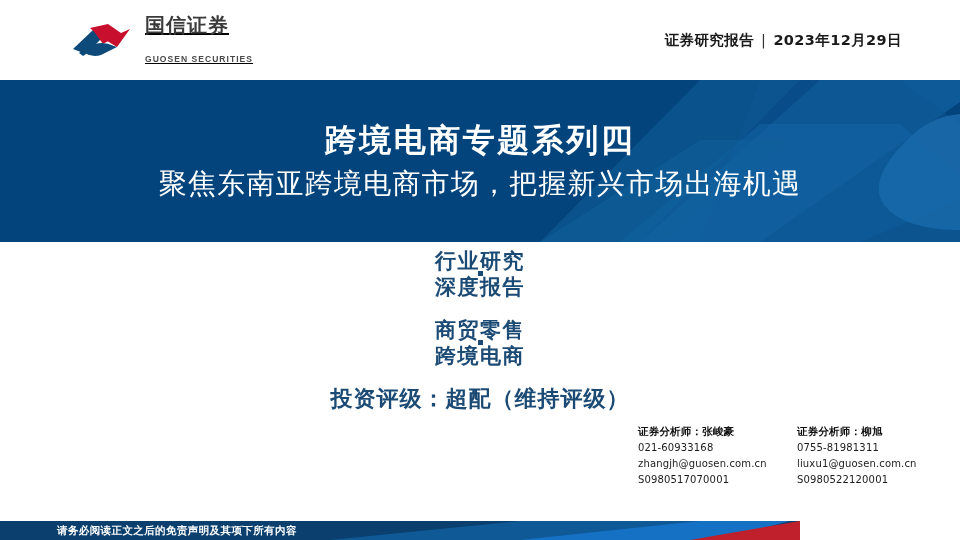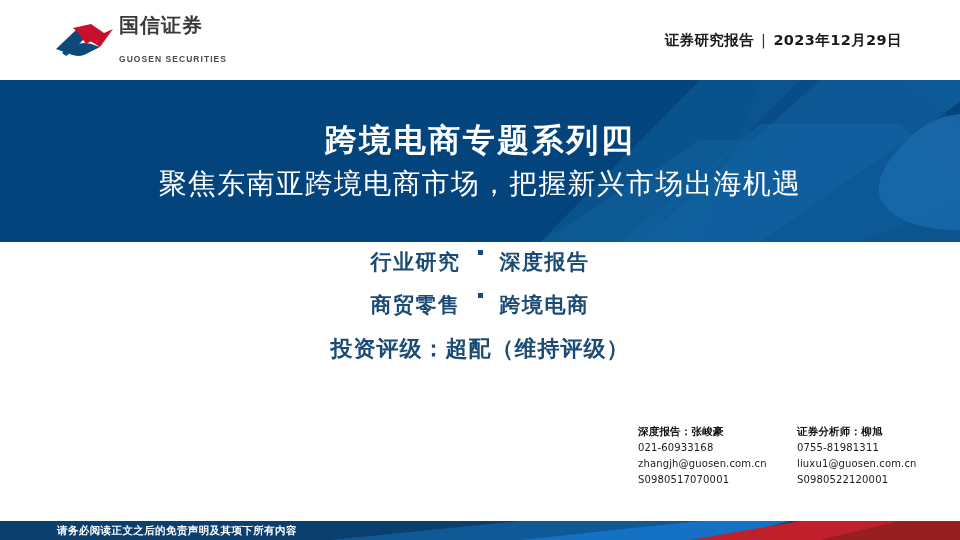--- a/index.html
+++ b/index.html
@@ -17,23 +17,25 @@
 
   
   .header {
     position: absolute;
     left: 0; top: 0;
     width: 960px; height: 80px;
     background: #ffffff;
   }
   .logo-wrap {
     position: absolute;
-    left: 54px; top: 14px;
-    display: flex;
-    align-items: center;
+    left: 71px; top: 14px;
+    display: flex;
+    align-items: center;
+    gap: 9px;
+    text-decoration: underline;
   }
   .logo-mark {
     width: 65px; height: 38px;
     display: block;
   }
   .logo-text-block {
     display: flex;
     flex-direction: column;
     justify-content: center;
     padding-bottom: 1px;
@@ -118,30 +120,31 @@
   
   .info-block {
     position: absolute;
     left: 0; top: 252px;
     width: 960px;
     display: flex;
     flex-direction: column;
     align-items: center;
   }
   .info-line {
-    font-family: Liberation Serif, serif;
+    font-family: Liberation Mono, monospace;
     font-size: 21px;
     font-weight: 700;
     color: #1b4a74;
     letter-spacing: 1.5px;
     line-height: 1.0;
     margin-bottom: 22px;
     white-space: nowrap;
     display: flex;
-    align-items: flex-start;
+    align-items: center;
+    flex-direction: column;
   }
   .info-line:last-child { margin-bottom: 16px; }
   .info-dot {
     display: inline-block;
     width: 5px; height: 5px;
     background: #1b4a74;
     margin: 0 17px;
     position: relative;
     top: -2px;
     flex: none;
@@ -175,21 +178,21 @@
     color: #1a1a1a;
     line-height: 1.62;
     letter-spacing: 0.15px;
     white-space: nowrap;
   }
 
   
   .footer {
     position: absolute;
     left: 0; top: 521px;
-    width: 960px; height: 19px;
+    width: 800px; height: 19px;
     overflow: hidden;
   }
   .footer-svg { display: block; }
   .footer-text {
     position: absolute;
     left: 57px; top: 0;
     height: 19px;
     display: flex;
     align-items: center;
     font-family: "DejaVu Sans", "Liberation Sans", sans-serif;
@@ -250,21 +253,21 @@
   <div class="info-line">
     <span>商贸零售</span>
     <span class="info-dot"></span>
     <span>跨境电商</span>
   </div>
   <div class="info-line rating-line">投资评级：超配（维持评级）</div>
 </div>
 
 <div class="analysts">
   <div class="analyst-col">
-    <div class="analyst-name">深度报告：张峻豪</div>
+    <div class="analyst-name">证券分析师：张峻豪</div>
     <div class="analyst-line">021-60933168</div>
     <div class="analyst-line">zhangjh@guosen.com.cn</div>
     <div class="analyst-line">S0980517070001</div>
   </div>
   <div class="analyst-col">
     <div class="analyst-name">证券分析师：柳旭</div>
     <div class="analyst-line">0755-81981311</div>
     <div class="analyst-line">liuxu1@guosen.com.cn</div>
     <div class="analyst-line">S0980522120001</div>
   </div>

